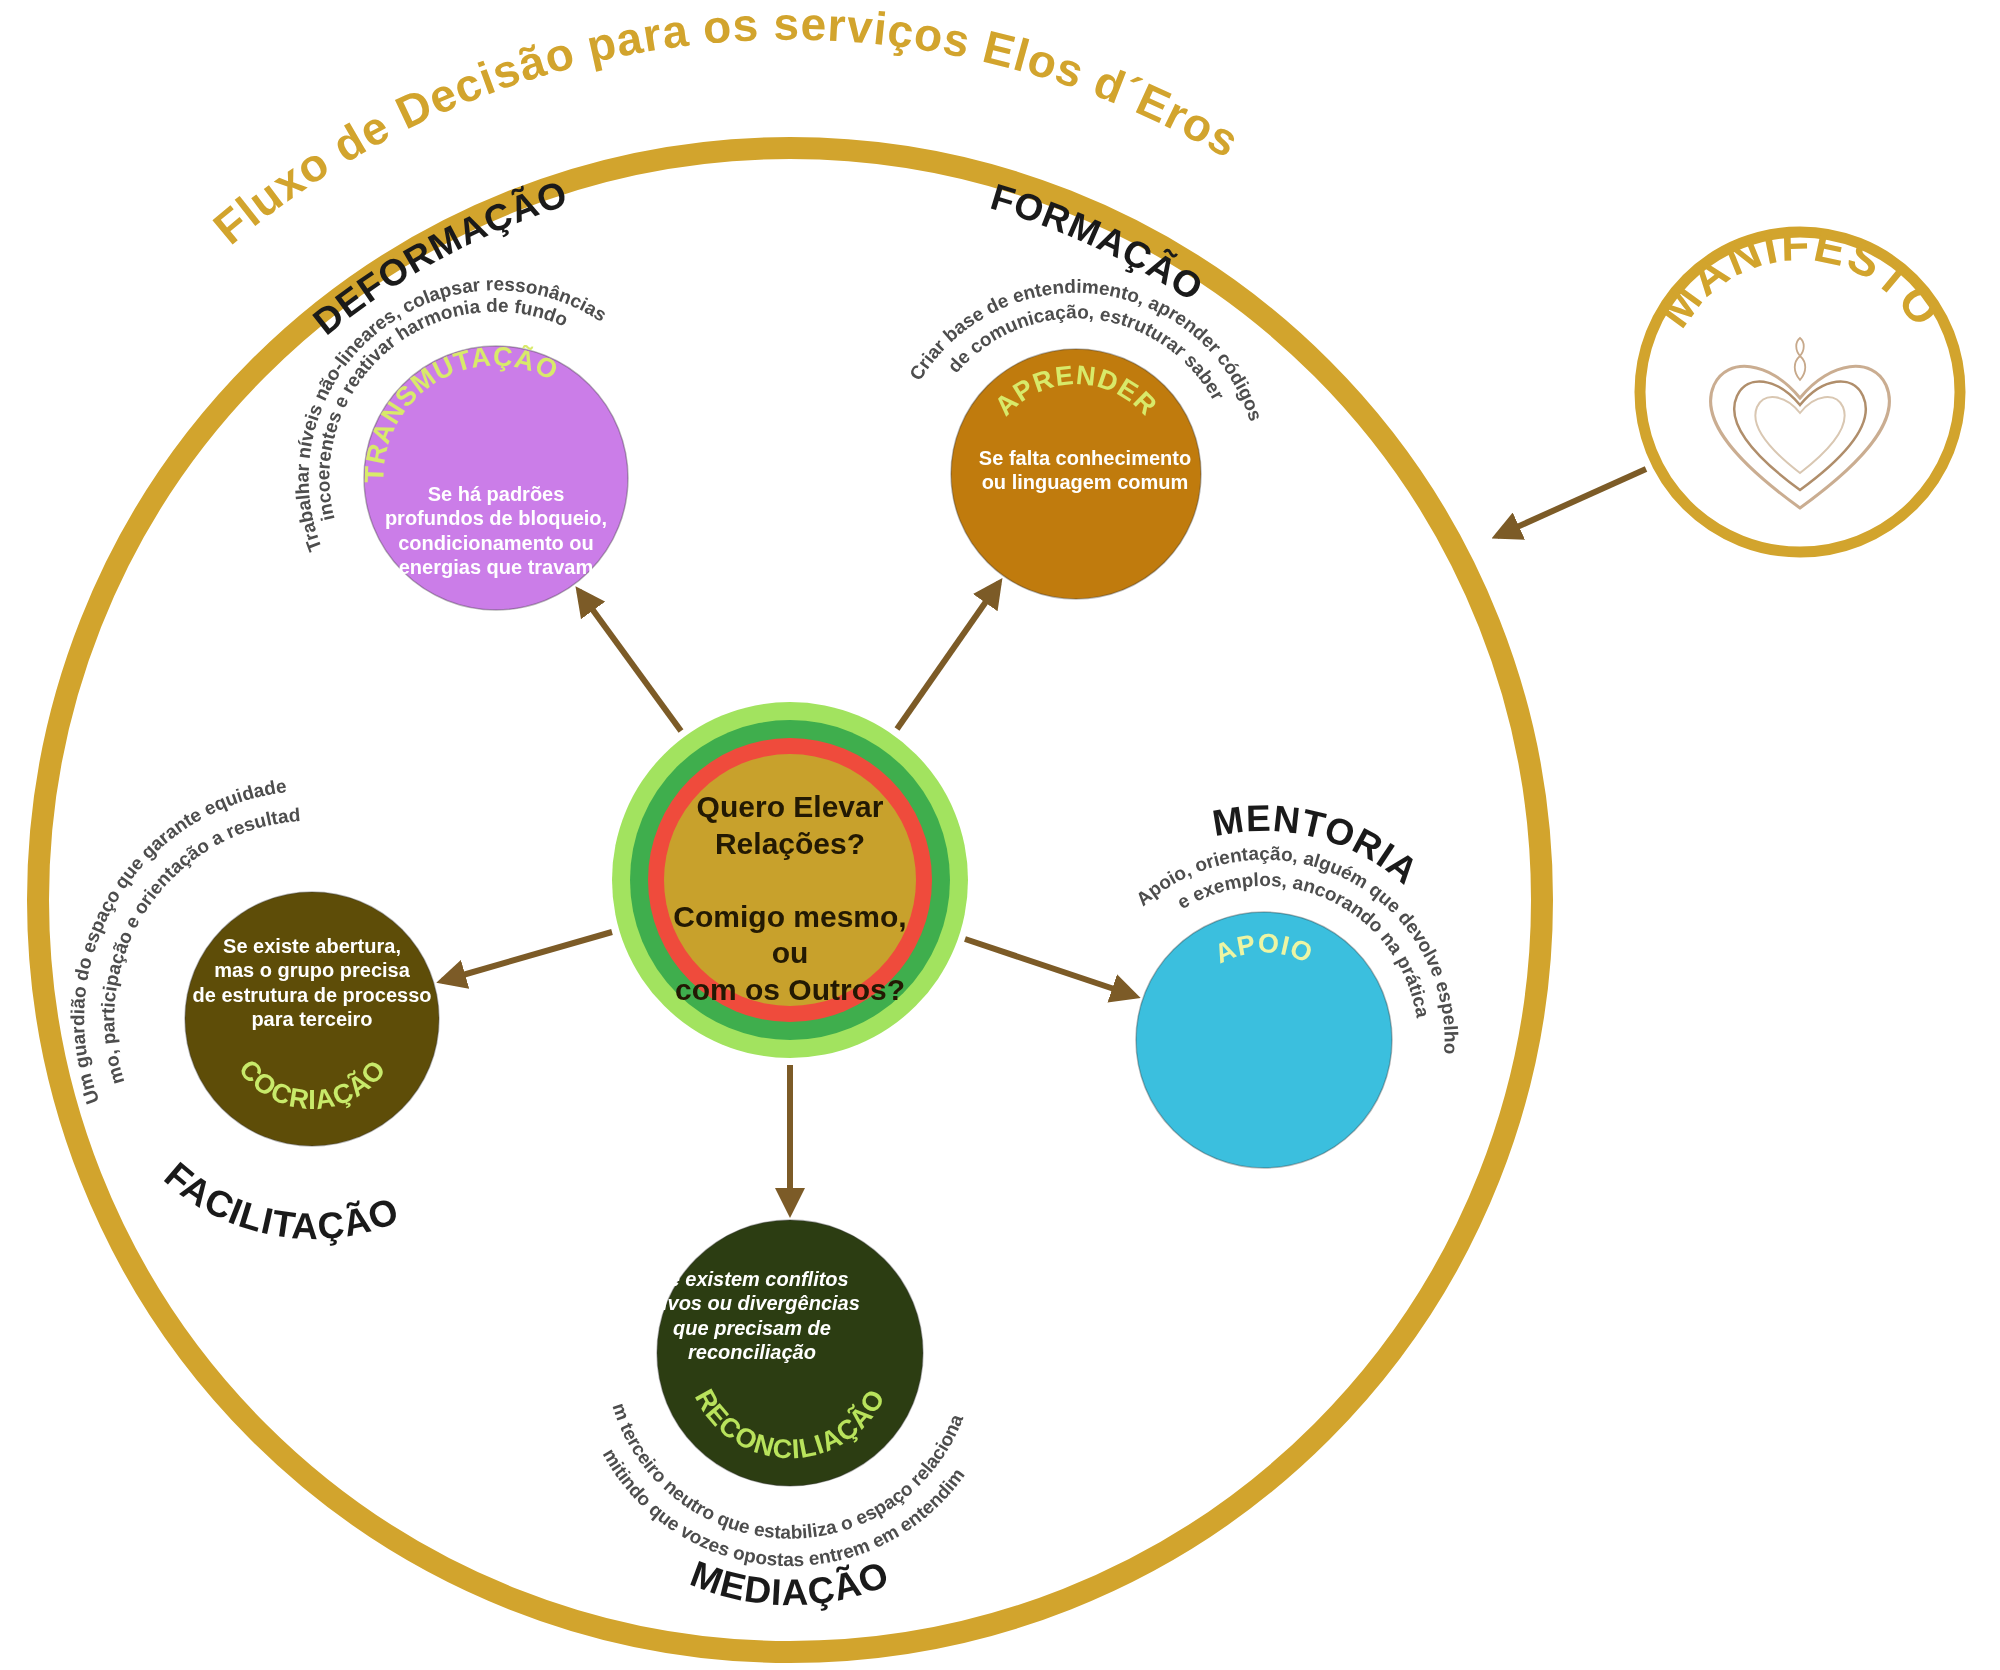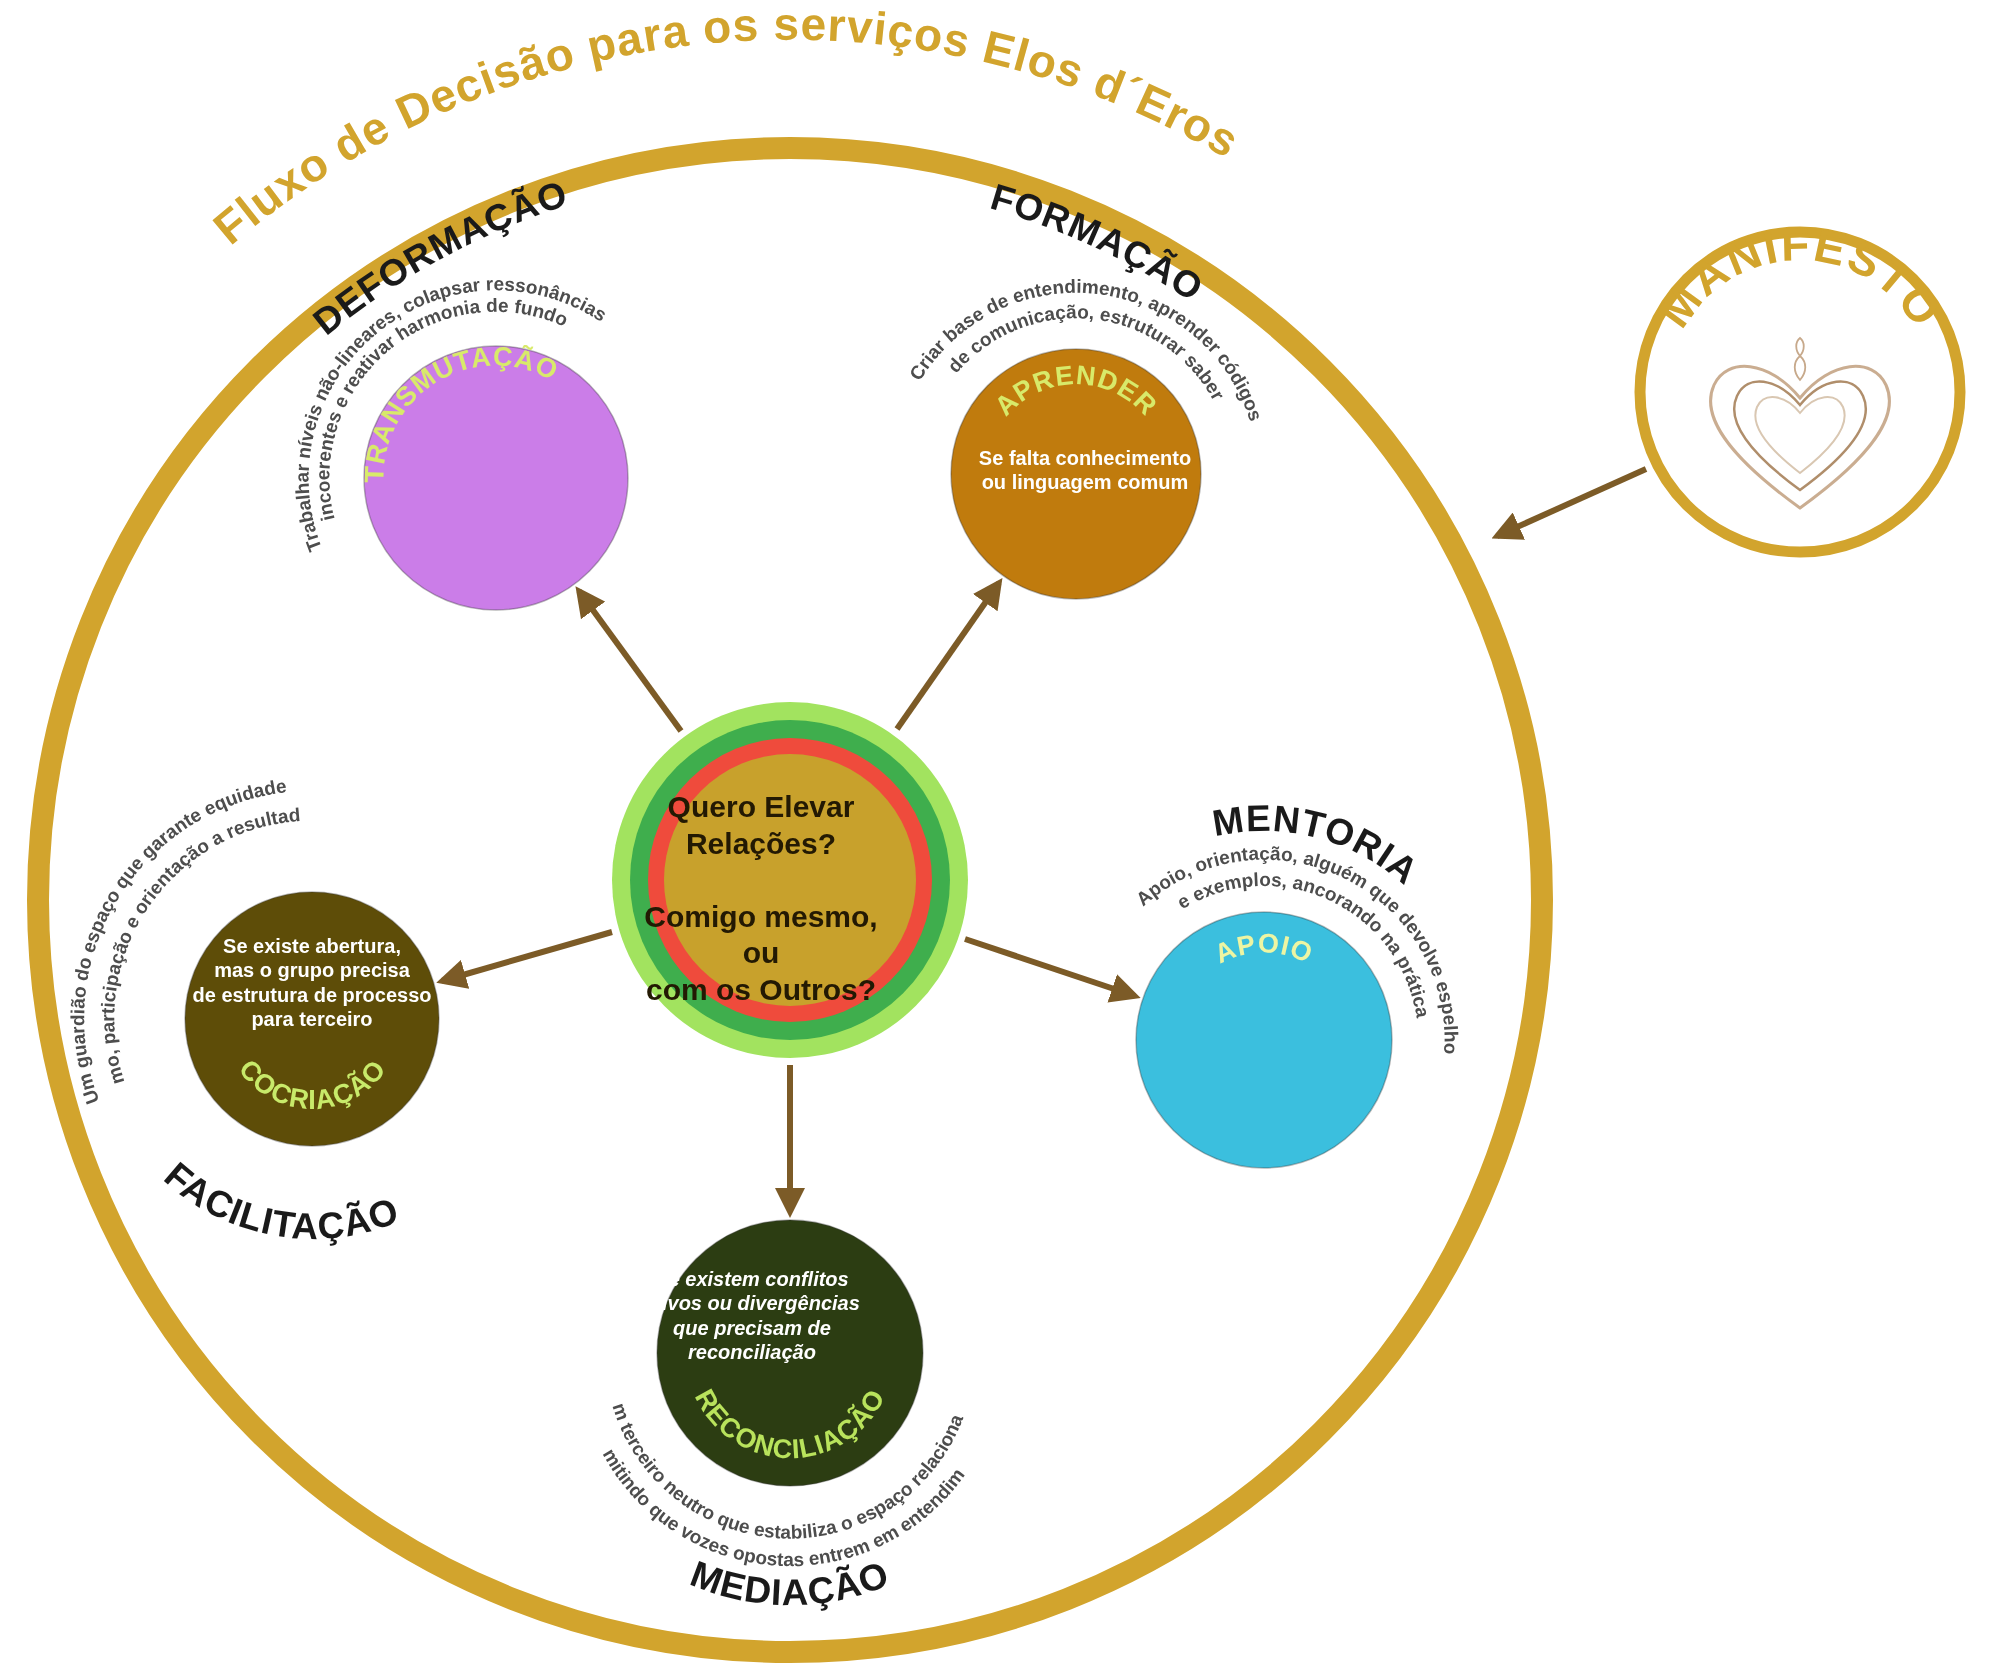--- a/index.html
+++ b/index.html
@@ -145,26 +145,30 @@
     <textPath href="#p-l-apoio" startOffset="50%">APOIO</textPath>
   </text>
   <text class="node-label" text-anchor="middle" fill="#C8EA6A">
     <textPath href="#p-l-cocriacao" startOffset="50%">COCRIAÇÃO</textPath>
   </text>
   <text class="node-label" text-anchor="middle" fill="#B9E35C">
     <textPath href="#p-l-reconciliacao" startOffset="50%">RECONCILIAÇÃO</textPath>
   </text>
 </svg>
 
-<div class="center-text" style="left:626px;top:789px;width:270px;">Quero Elevar
+<div class="center-text" style="left:655px;top:789px;width:270px;">Quero Elevar
 Relações?
 
 Comigo mesmo, ou
 com os Outros?</div>
 
+<div class="body-text" style="left:371px;top:482px;width:250px;">Se há padrões
+profundos de bloqueio,
+condicionamento ou
+energias que travam</div>
 
 <div class="body-text" style="left:951px;top:446px;width:250px;padding-left:9px;">Se falta conhecimento
 ou linguagem comum</div>
 
 
 <div class="body-text" style="left:185px;top:934px;width:254px;">Se existe abertura,
 mas o grupo precisa
 de estrutura de processo
 para terceiro</div>
 

